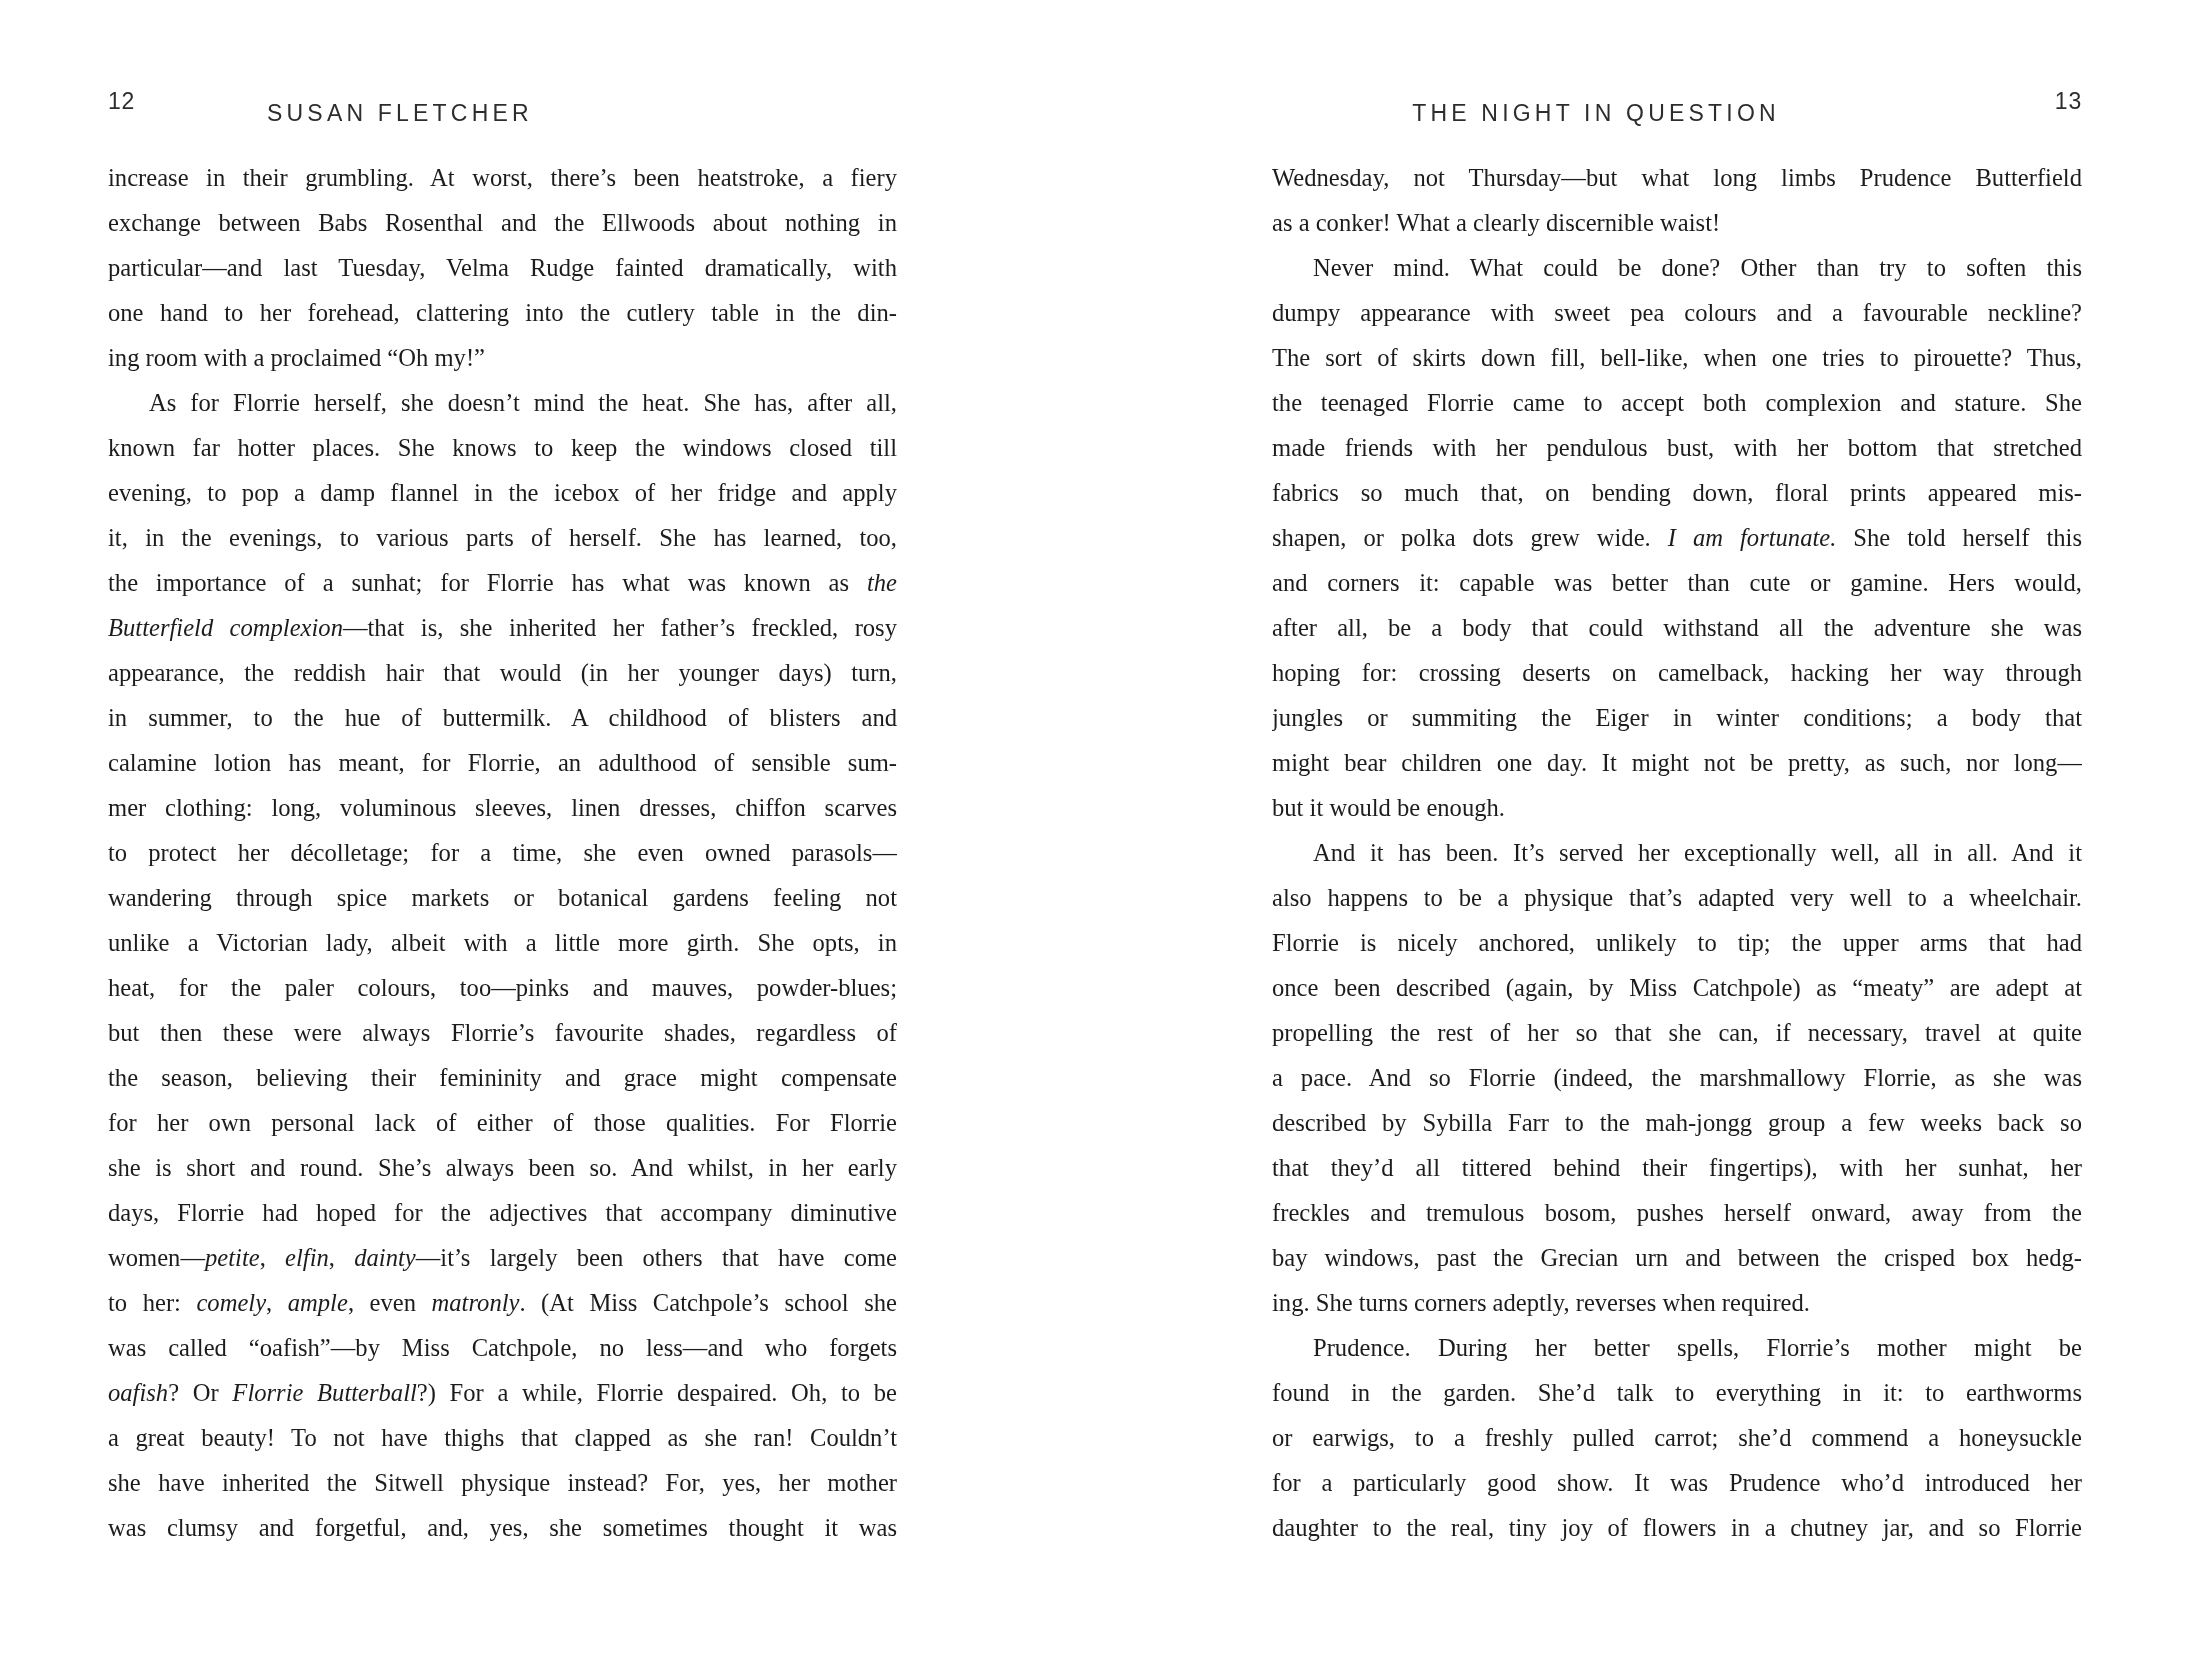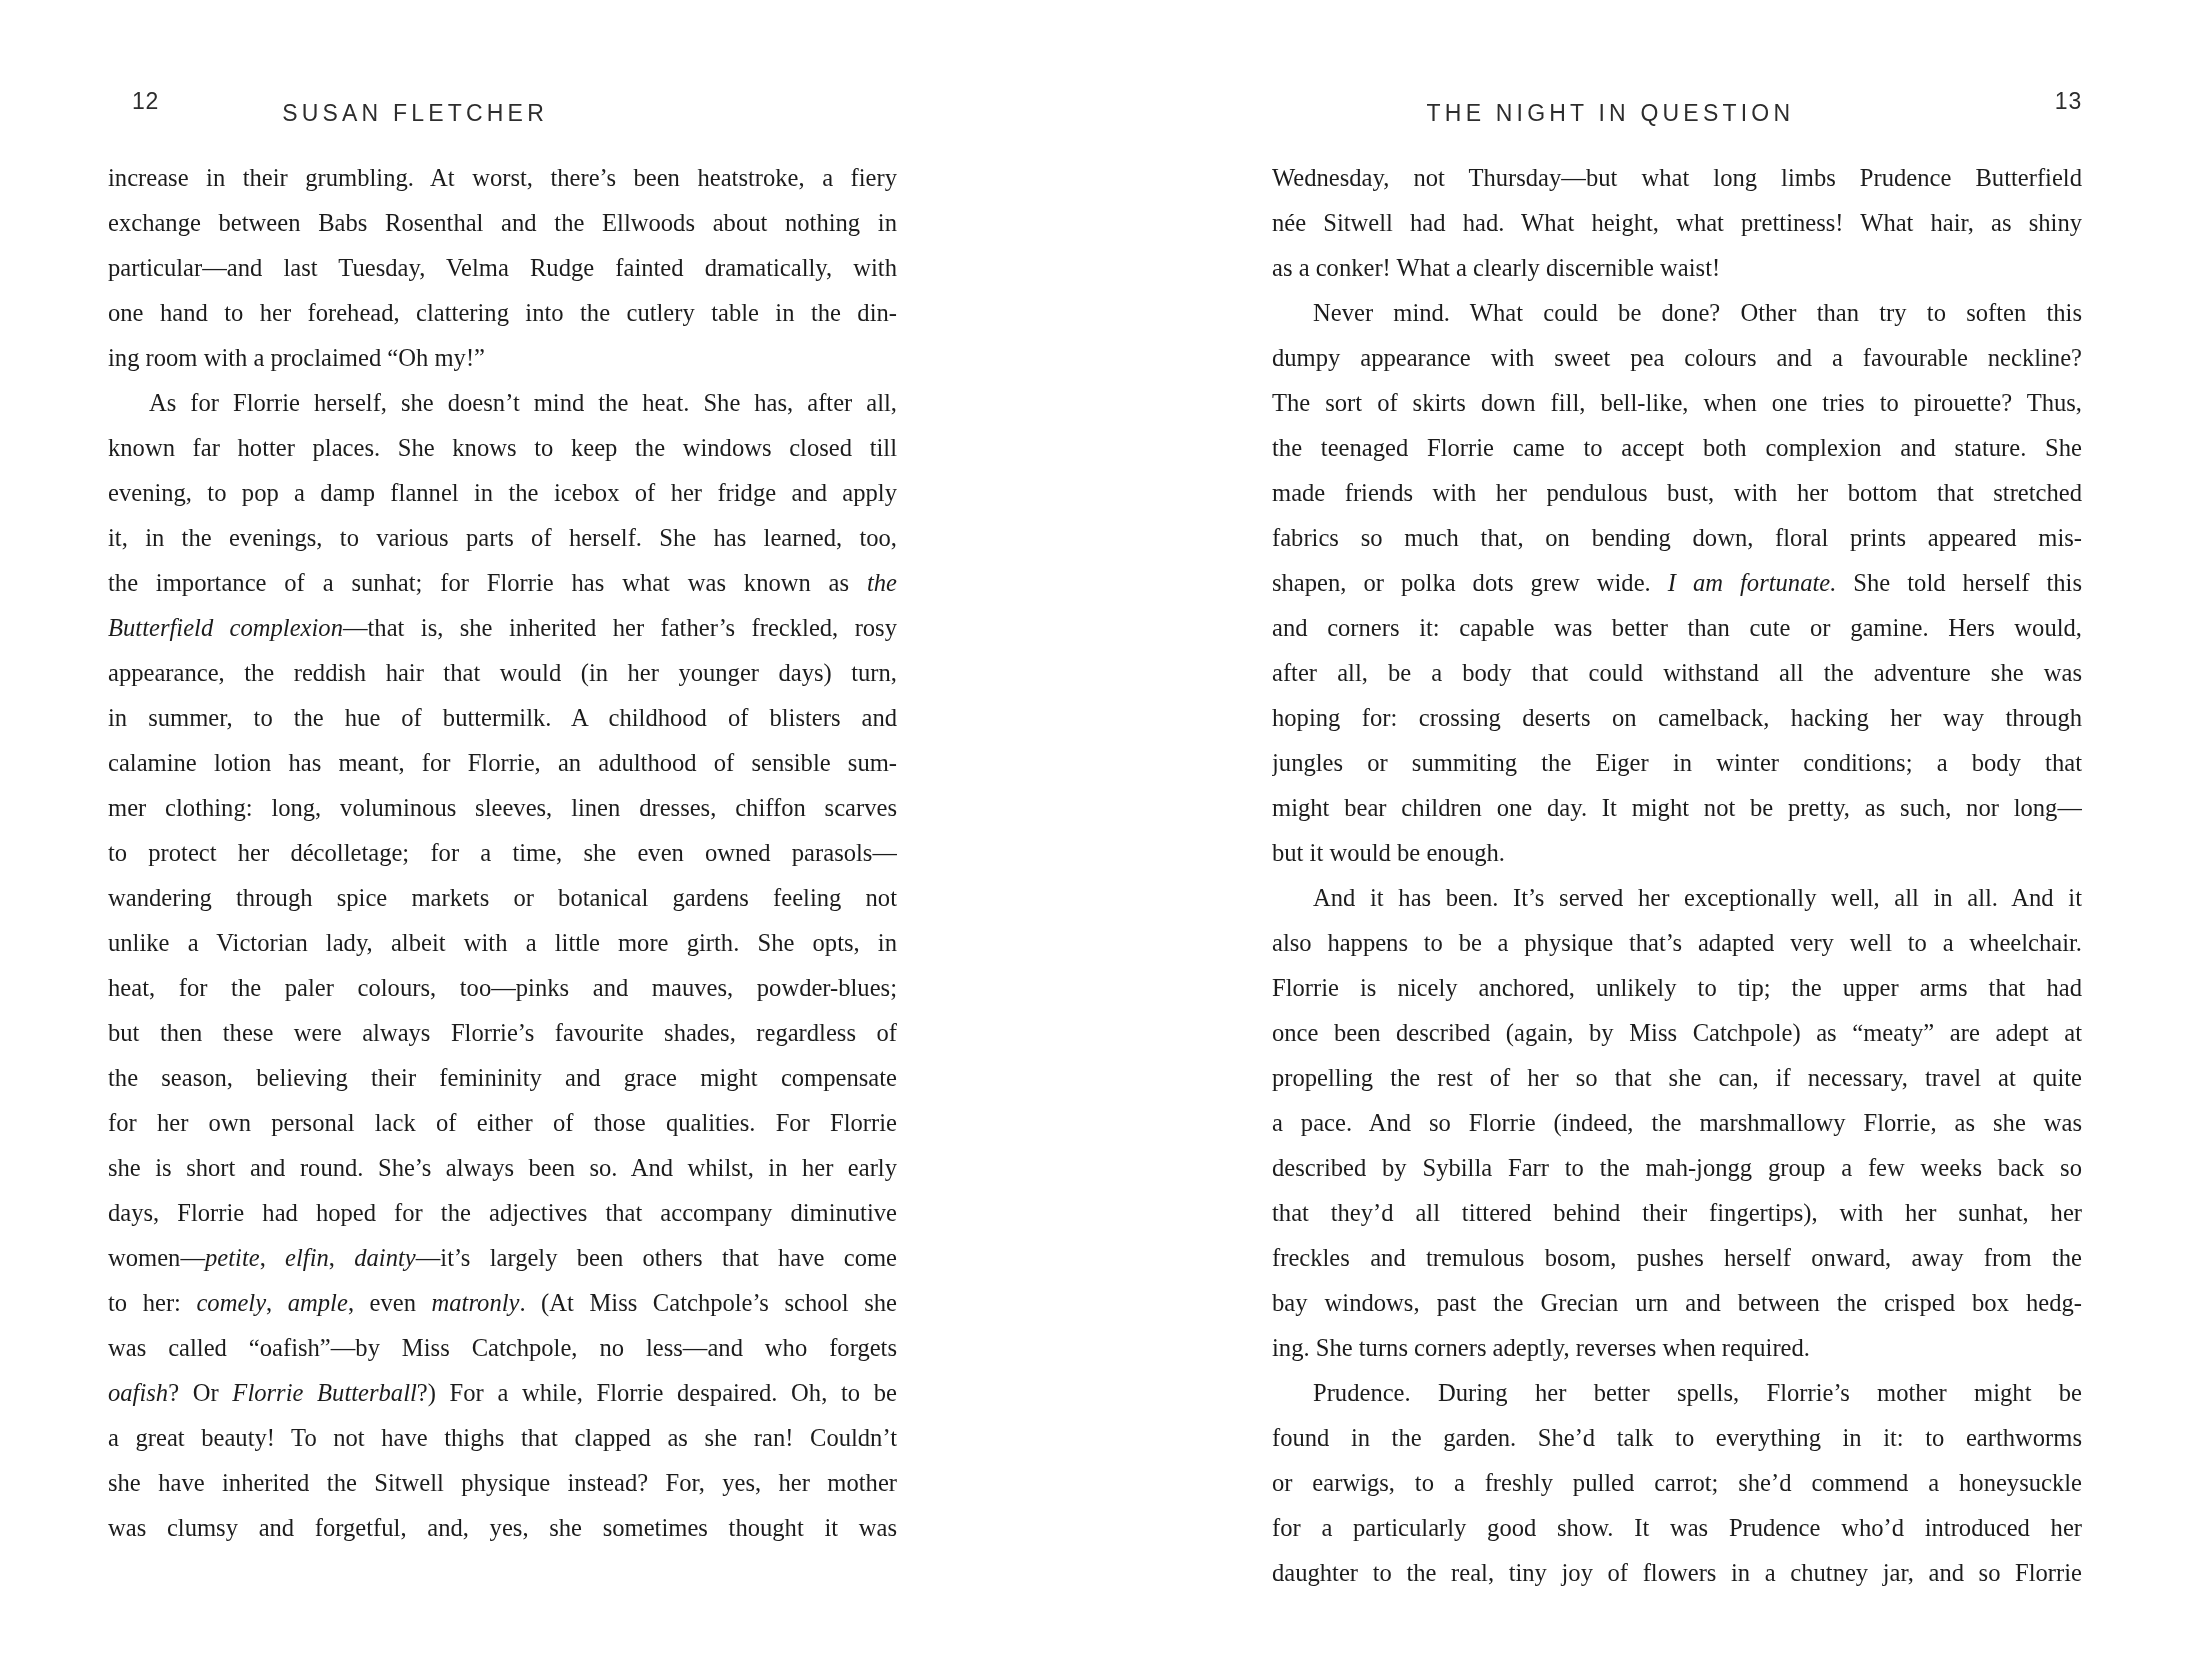--- a/index.html
+++ b/index.html
@@ -27,21 +27,20 @@
     position: absolute;
     top: 88px;
     left: 0;
     right: 0;
     height: 30.5px;
     font-family: "Liberation Sans", sans-serif;
     font-size: 23px;
     letter-spacing: 4.2px;
     color: #2d2d2d;
     font-weight: 400;
-    margin-left: 24px;
   }
   .running-header .pagenum {
     position: absolute;
     top: 0;
     letter-spacing: 0.8px;
   }
   .page.left  .pagenum { left: 0; }
   .page.right .pagenum { right: 0; }
   .running-header .head-title {
     position: absolute;
@@ -118,21 +117,20 @@
       </div>
   </section>
 
   <section class="page right">
     <header class="running-header">
       <span class="head-title">THE NIGHT IN QUESTION</span>
       <span class="pagenum">13</span>
     </header>
     <div class="textblock">
         <div class="line">Wednesday, not Thursday—but what long limbs Prudence Butterfield</div>
-        <div class="line">née Sitwell had had. What height, what prettiness! What hair, as shiny</div>
         <div class="line end">as a conker! What a clearly discernible waist!</div>
         <div class="line indent">Never mind. What could be done? Other than try to soften this</div>
         <div class="line">dumpy appearance with sweet pea colours and a favourable neckline?</div>
         <div class="line">The sort of skirts down fill, bell-like, when one tries to pirouette? Thus,</div>
         <div class="line">the teenaged Florrie came to accept both complexion and stature. She</div>
         <div class="line">made friends with her pendulous bust, with her bottom that stretched</div>
         <div class="line">fabrics so much that, on bending down, floral prints appeared mis-</div>
         <div class="line">shapen, or polka dots grew wide. <i>I am fortunate.</i> She told herself this</div>
         <div class="line">and corners it: capable was better than cute or gamine. Hers would,</div>
         <div class="line">after all, be a body that could withstand all the adventure she was</div>

